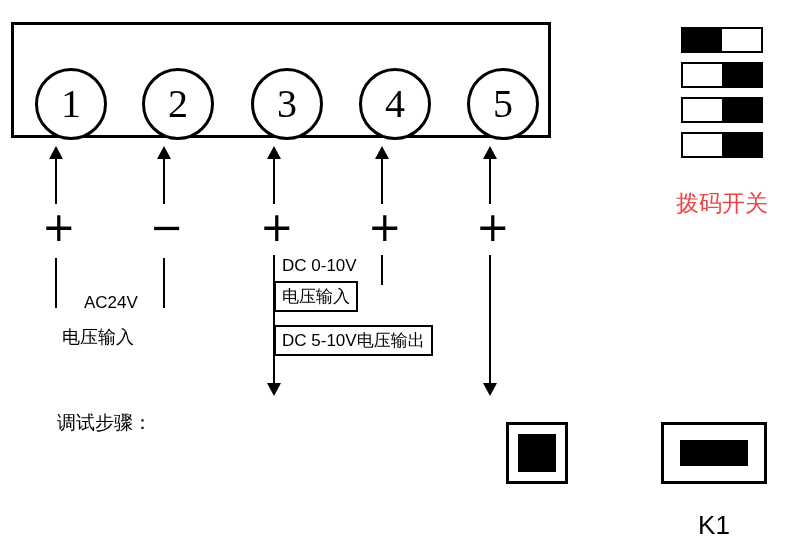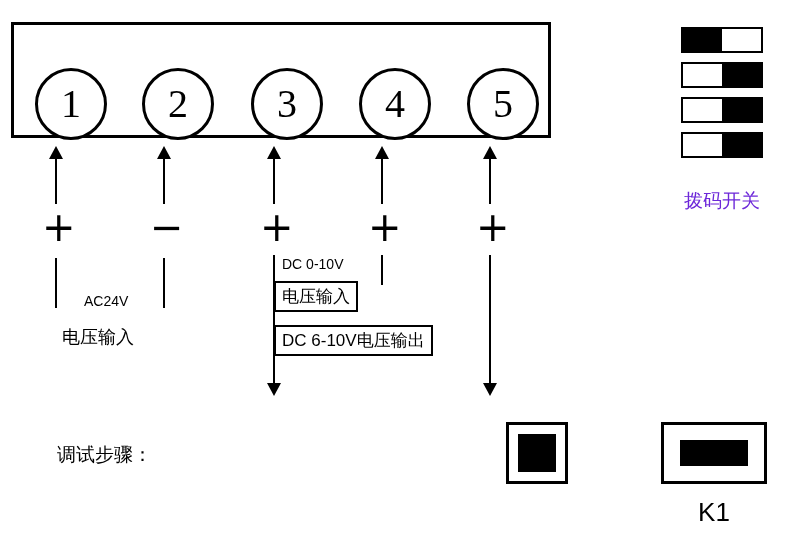--- a/index.html
+++ b/index.html
@@ -38,21 +38,21 @@
   }
   .dip-row .half{width:50%;height:100%;}
   .dip-row .on{background:#000;}
   .dip-row .off{background:#fff;}
   .dip1{top:0;}
   .dip2{top:35px;}
   .dip3{top:70px;}
   .dip4{top:105px;}
   .dip-label{
     position:absolute;left:655px;top:188px;width:134px;text-align:center;
-    font-size:19px;color:#6d28d9;
+    font-size:23px;color:#ef4444;
   }
 
   
   .watermark{
     position:absolute;left:219px;top:196px;width:450px;
     font-size:32px;color:#d8d8d8;letter-spacing:1px;white-space:nowrap;
     font-family:"DejaVu Sans","Liberation Sans",sans-serif;
   }
 
   
@@ -67,48 +67,48 @@
   .arrow-down{
     position:absolute;width:0;height:0;
     border-left:7px solid transparent;border-right:7px solid transparent;
     border-top:13px solid #000;
   }
 
   
   .sign{position:absolute;font-size:40px;line-height:1;color:#000;font-weight:400;
         font-family:"DejaVu Sans","Liberation Sans",sans-serif;}
 
-  .cap{position:absolute;font-size:14px;color:#000;white-space:nowrap;}
+  .cap{position:absolute;font-size:17px;color:#000;white-space:nowrap;}
   .cap-cn{position:absolute;font-size:18px;color:#000;white-space:nowrap;}
 
   .boxed{
     position:absolute;border:2px solid #000;background:#fff;
     font-size:17px;color:#000;padding:2px 6px;white-space:nowrap;box-sizing:border-box;
   }
 
   
   .steps{position:absolute;left:57px;top:408px;font-size:19px;color:#000;line-height:1.55;}
-  .steps div{white-space:nowrap;margin-top:32px;}
+  .steps div{white-space:nowrap;}
 
   
   .led-box{
     position:absolute;left:506px;top:422px;width:62px;height:62px;
     border:3px solid #000;background:#fff;box-sizing:border-box;
     display:flex;align-items:center;justify-content:center;
   }
   .led-box .core{width:38px;height:38px;background:#000;}
   .led-label{position:absolute;left:487px;top:497px;width:100px;text-align:center;font-size:26px;color:#000;}
 
   .k-box{
     position:absolute;left:661px;top:422px;width:106px;height:62px;
     border:3px solid #000;background:#fff;box-sizing:border-box;
     display:flex;align-items:center;justify-content:center;
   }
   .k-box .core{width:68px;height:26px;background:#000;}
-  .k-label{position:absolute;left:664px;top:497px;width:100px;text-align:center;font-size:26px;color:#000;}
+  .k-label{position:absolute;left:664px;top:510px;width:100px;text-align:center;font-size:26px;color:#000;}
 </style>
 </head>
 <body>
 
 <div class="stage">
 
   <div class="terminal-block">
     <div class="terminal t1">
         <span>1</span>
       </div>
@@ -173,21 +173,21 @@
 
   <div class="arrow-up" style="left:483px;top:146px;"></div>
   <div class="vline" style="left:489px;top:159px;height:45px;"></div>
   <div class="sign" style="left:476px;top:207px;">+</div>
   <div class="vline" style="left:489px;top:255px;height:130px;"></div>
   <div class="arrow-down" style="left:483px;top:383px;"></div>
 
   <div class="cap" style="left:282px;top:256px;">DC 0-10V</div>
   <div class="boxed" style="left:274px;top:281px;">电压输入</div>
 
-  <div class="boxed" style="left:274px;top:325px;">DC 6-10V电压输出</div>
+  <div class="boxed" style="left:274px;top:325px;">DC 5-10V电压输出</div>
 
   <div class="steps">
     <div>调试步骤：</div>
   </div>
 
   <div class="led-box">
     <div class="core"></div>
   </div>
 
   <div class="k-box">

